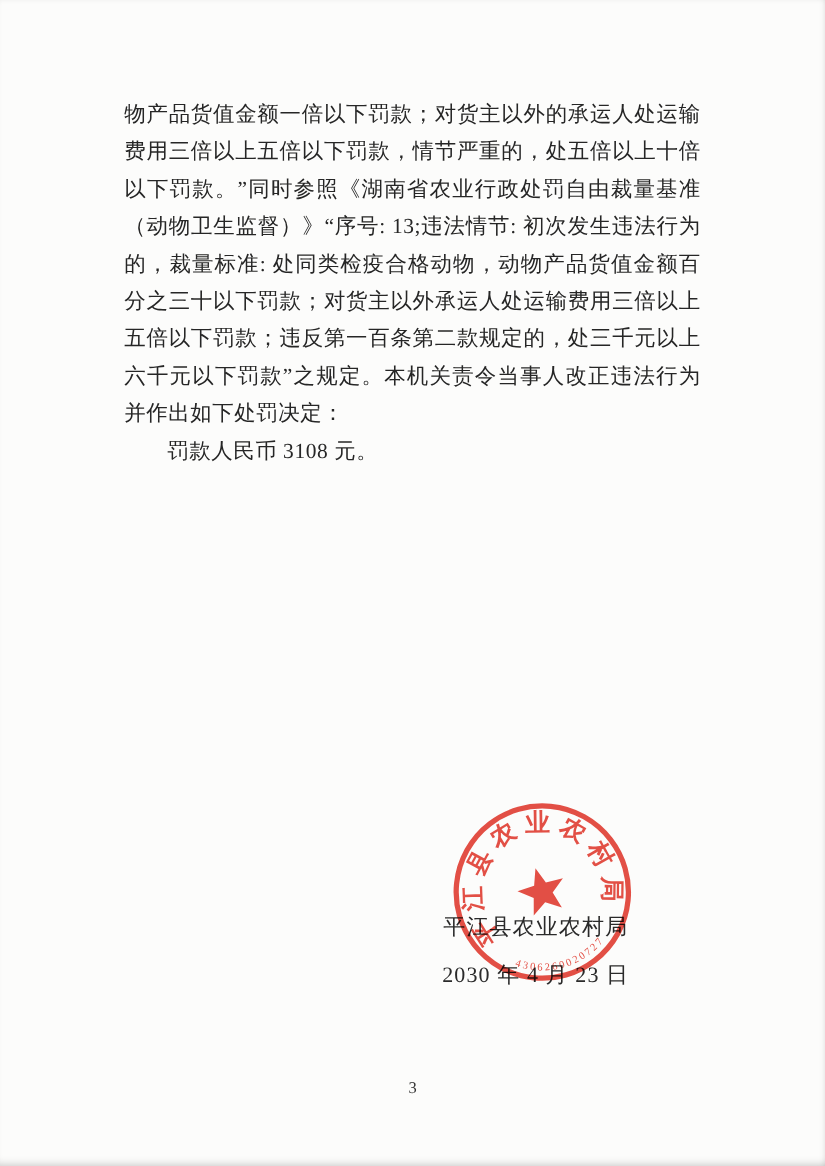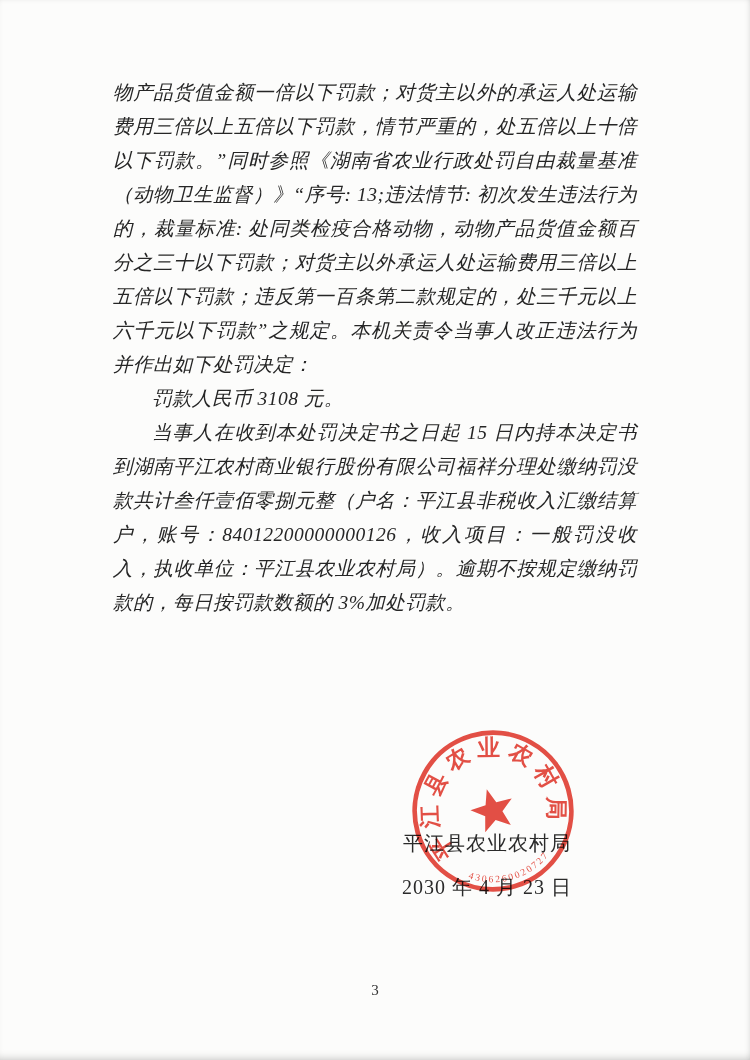--- a/index.html
+++ b/index.html
@@ -16,28 +16,27 @@
     overflow: hidden;
     font-family: "Liberation Serif", "DejaVu Serif", serif;
     color: #262626;
     box-shadow: inset 0 -7px 8px -6px rgba(0,0,0,0.22),
                 inset -5px 0 7px -6px rgba(0,0,0,0.15),
                 inset 0 4px 6px -5px rgba(0,0,0,0.08);
   }
   .content {
     position: absolute;
     left: 113px;
-    top: 76px;
+    top: 88px;
     width: 524px;
     font-size: 19.5px;
     line-height: 34px;
     letter-spacing: 0.5px;
     text-align: justify;
     text-justify: inter-character;
-    font-style: italic;
   }
   .para {
     margin: 0;
   }
   .indent {
     text-indent: 2em;
   }
   .signature {
     position: absolute;
     top: 830px;
@@ -80,21 +79,20 @@
   }
 </style>
 </head>
 <body>
 
 <div class="page">
 
   <div class="content">
     <p class="para">物产品货值金额一倍以下罚款；对货主以外的承运人处运输费用三倍以上五倍以下罚款，情节严重的，处五倍以上十倍以下罚款。”同时参照《湖南省农业行政处罚自由裁量基准（动物卫生监督）》“序号: 13;违法情节: 初次发生违法行为的，裁量标准: 处同类检疫合格动物，动物产品货值金额百分之三十以下罚款；对货主以外承运人处运输费用三倍以上五倍以下罚款；违反第一百条第二款规定的，处三千元以上六千元以下罚款”之规定。本机关责令当事人改正违法行为并作出如下处罚决定：</p>
     <p class="para indent">罚款人民币 3108 元。</p>
-    <p class="para indent">当事人在收到本处罚决定书之日起 15 日内持本决定书到湖南平江农村商业银行股份有限公司福祥分理处缴纳罚没款共计叁仟壹佰零捌元整（户名：平江县非税收入汇缴结算户，账号：84012200000000126，收入项目：一般罚没收入，执收单位：平江县农业农村局）。逾期不按规定缴纳罚款的，每日按罚款数额的 3%加处罚款。</p>
   </div>
 
   <div class="signature">
     <div class="sig-org">平江县农业农村局</div>
     <div class="sig-date">2030 年 4 月 23 日</div>
   </div>
 
   <svg class="seal" viewBox="0 0 200 200" xmlns="http://www.w3.org/2000/svg">
     <defs>
       <path id="seal-arc-top" d="M 44.6,132 A 64,64 0 1 1 155.4,132" fill="none"></path>

